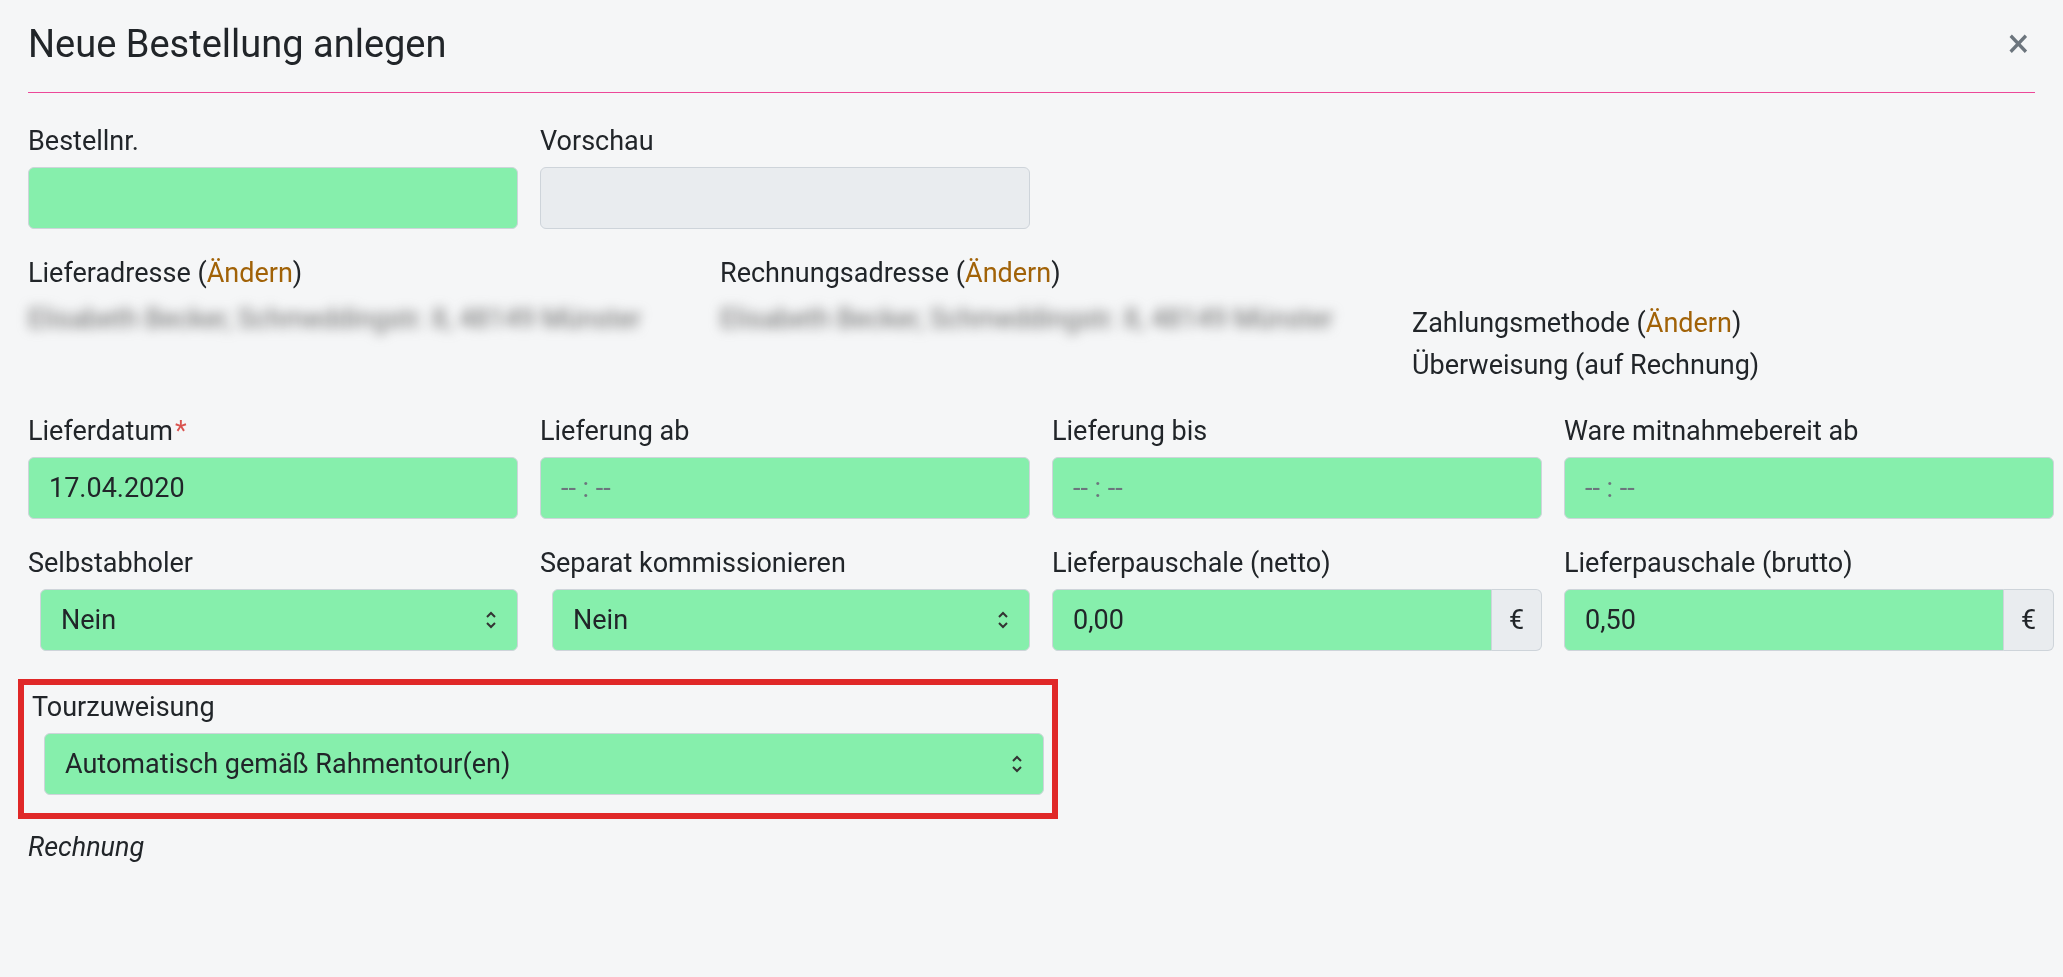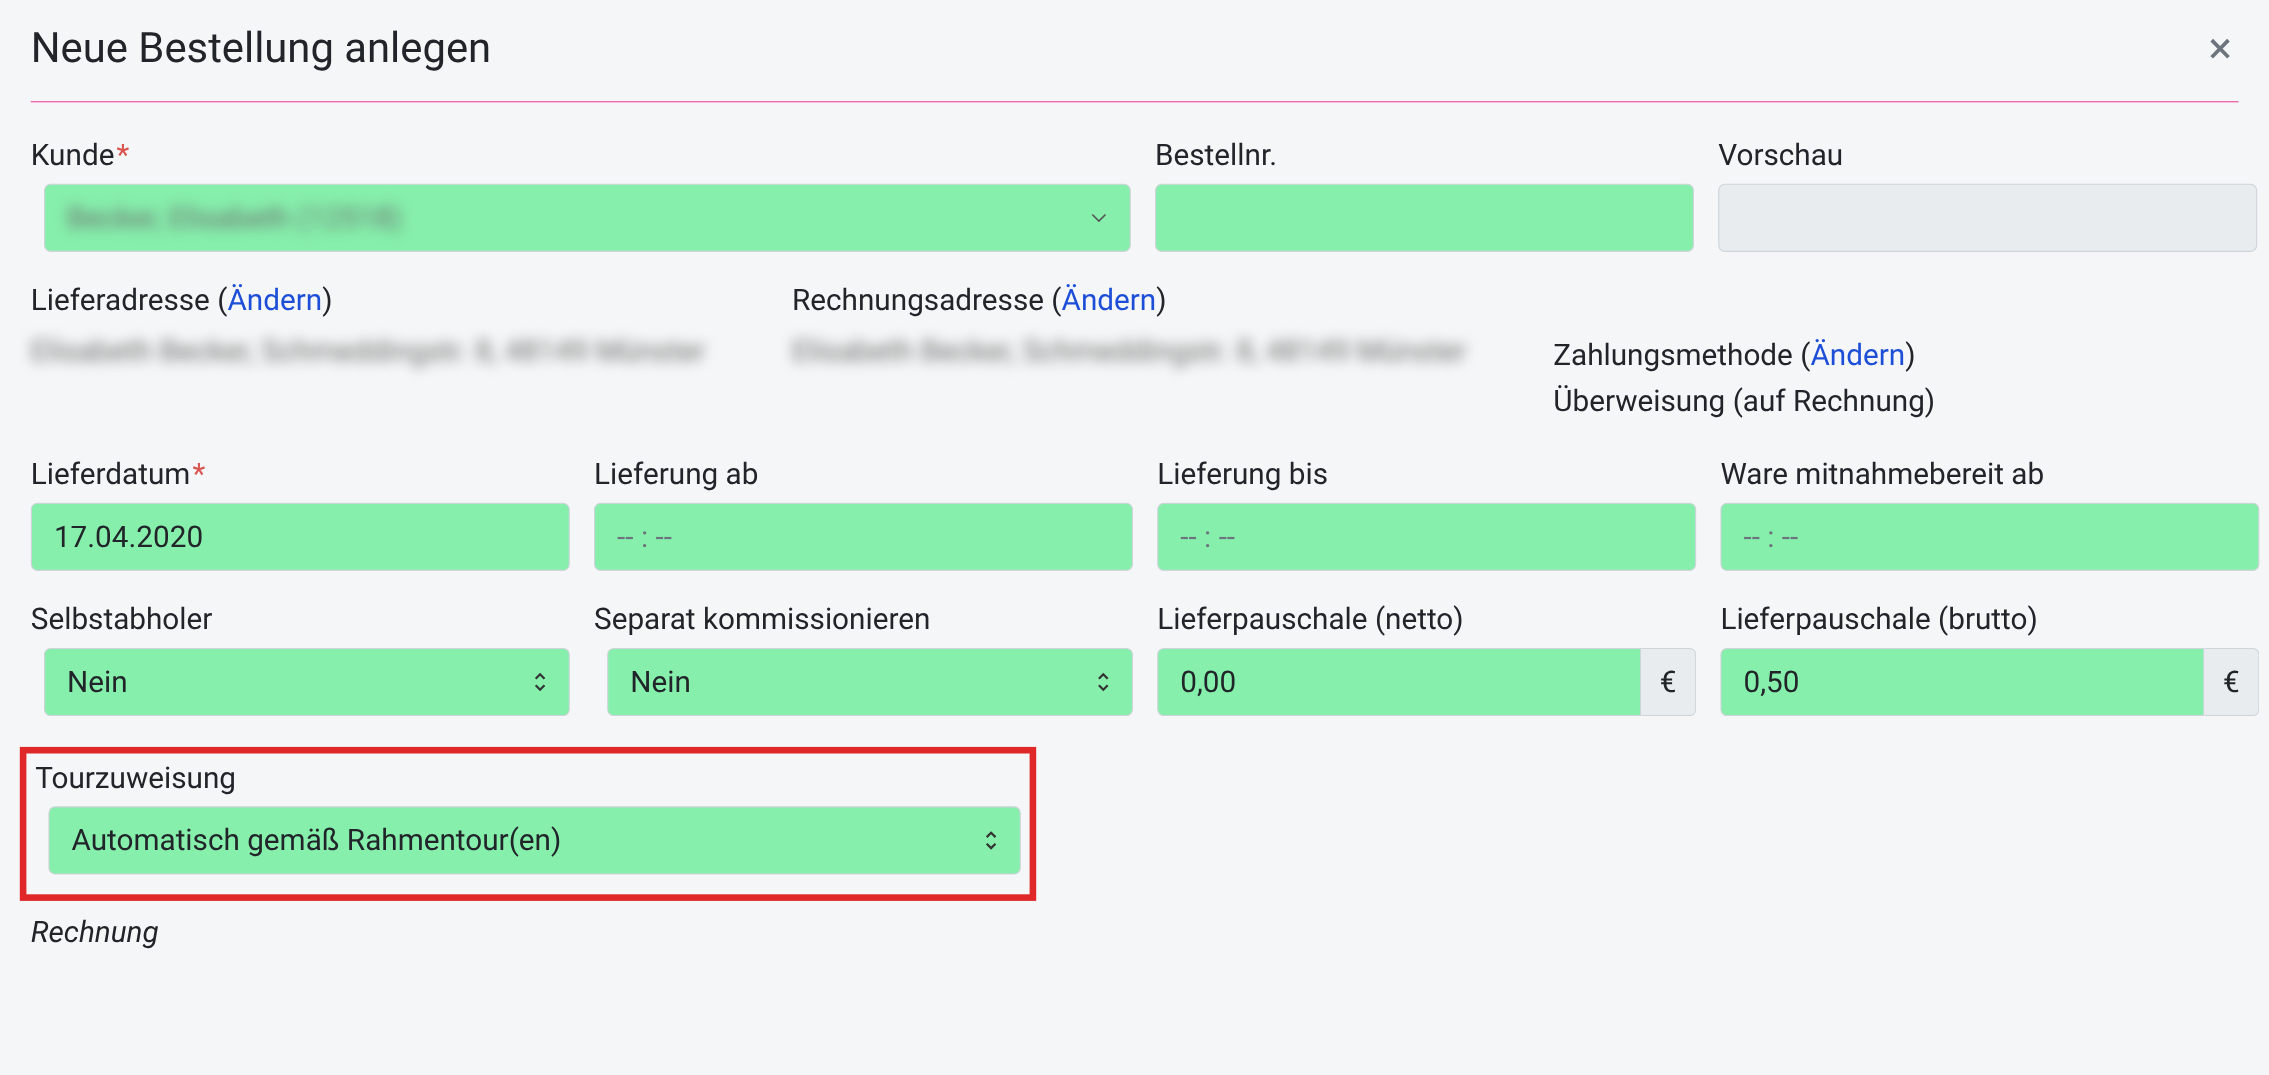--- a/index.html
+++ b/index.html
@@ -39,21 +39,21 @@
     gap: 22px;
     margin-bottom: 28px;
     align-items: flex-start;
   }
   .col { flex: 1; min-width: 0; }
   .label {
     font-size: 27px;
     margin-bottom: 10px;
   }
   .req { color: #d9534f; margin-left: 2px; }
-  .link { color: #1d4ed8; cursor: pointer; }
+  .link { color: #a16207; cursor: pointer; }
   .control {
     background: #86efac;
     border: 1px solid #ced4da;
     border-radius: 6px;
     height: 62px;
     padding: 0 20px;
     font-size: 27px;
     display: flex;
     align-items: center;
     width: 100%;
@@ -84,21 +84,21 @@
     border:1px solid #ced4da;
     border-left:none;
     border-radius:0 6px 6px 0;
     display:flex; align-items:center; justify-content:center;
     width:56px;
     font-size:27px;
   }
   .highlight-box {
     border: 6px solid #e02828;
     padding: 6px 8px 18px 8px;
-    width: 924px;
+    width: 1040px;
     margin-left: -10px;
     margin-bottom: 12px;
   }
   .section-heading {
     font-size: 27px;
     margin-top: 8px;
     font-style: italic;
   }
   
   .row-1 .col-kunde { flex: 0 0 1000px; }
@@ -115,35 +115,20 @@
 <body>
 
 <div class="page">
 
   <div class="header-row">
     <h1 class="page-title">Neue Bestellung anlegen</h1>
     <span class="close-x">×</span>
   </div>
 
   <div class="row row-1">
-    <div class="col col-kunde">
-      <div class="label">
-        <span>Kunde</span><span class="req">*</span>
-      </div>
-      <div class="select-wrap">
-        <div class="control">
-          <span class="blur">Becker, Elisabeth (12518)</span>
-        </div>
-        <span class="caret">
-          <svg width="14" height="10" viewBox="0 0 14 10">
-              <path d="M1 2 L7 8 L13 2" fill="none" stroke="#555" stroke-width="1.5"></path>
-            </svg>
-        </span>
-      </div>
-    </div>
     <div class="col col-bestellnr">
       <div class="label">Bestellnr.</div>
       <div class="control input-text"></div>
     </div>
     <div class="col col-vorschau">
       <div class="label">Vorschau</div>
       <div class="control readonly"></div>
     </div>
   </div>
 

